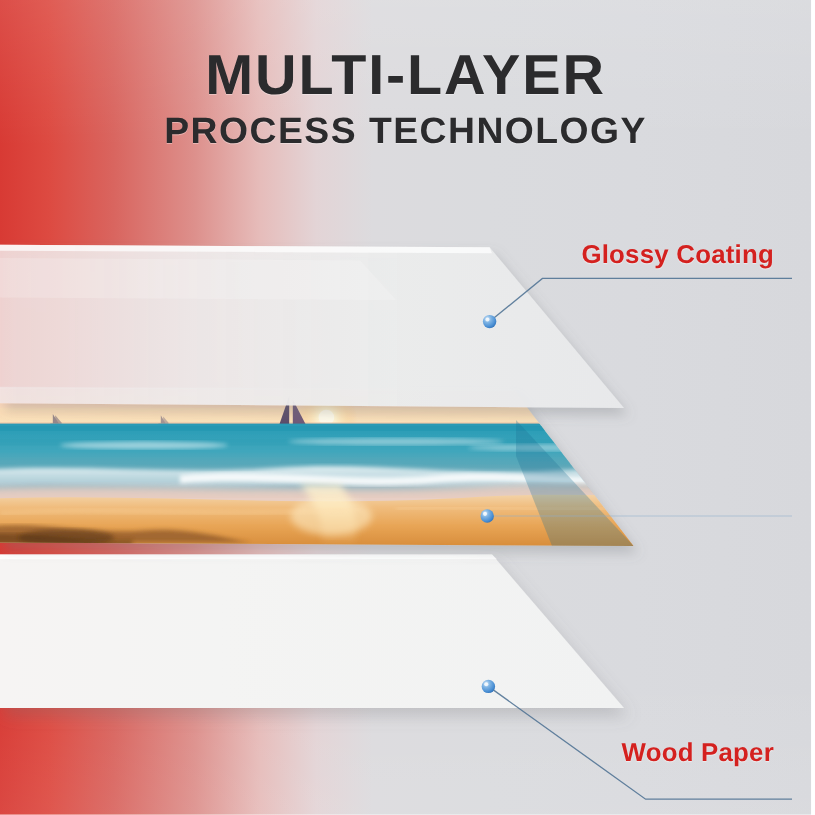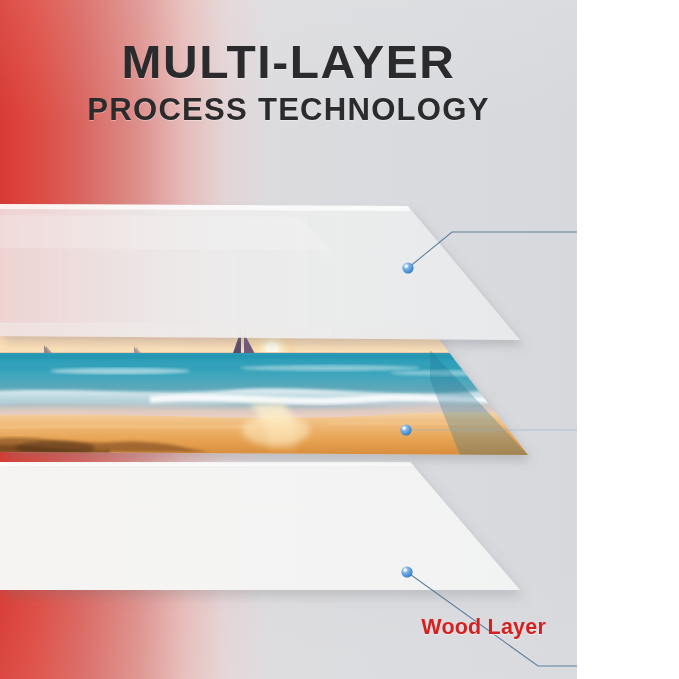--- a/index.html
+++ b/index.html
@@ -3,21 +3,21 @@
 <meta charset="utf-8">
 <title>Multi-Layer Process Technology</title>
 <style>
   html, body {
     margin: 0;
     padding: 0;
     background: #ffffff;
   }
   #stage {
     position: relative;
-    width: 577px;
+    width: 676px;
     height: 679px;
     overflow: hidden;
     font-family: "Liberation Sans", sans-serif;
     -webkit-font-smoothing: antialiased;
   }
 
   
   #bg {
     position: absolute;
     inset: 0;
@@ -295,21 +295,24 @@
     </g>
 
     <g>
       <polyline points="407,572 538,666 660,666" fill="none" stroke="#4a6f91" stroke-width="1.1" opacity="0.85"></polyline>
       <polyline points="538,668 660,668" fill="none" stroke="url(#ulGrad)" stroke-width="2.4"></polyline>
       <circle cx="407" cy="572" r="5.6" fill="url(#dotGrad)"></circle>
       <circle cx="405.2" cy="570.2" r="1.7" fill="#ffffff" opacity="0.78"></circle>
     </g>
   </svg>
 
+  <div class="callout" id="callout-glossy">
+    <span class="ln">Glossy Coating</span>
+  </div>
 
   <div class="callout" id="callout-ink">
   </div>
 
   <div class="callout" id="callout-wood">
-    <span class="ln">Wood Layer</span>
+    <span class="ln">Wood Paper</span>
   </div>
 
 </div>
 
 </body></html>

